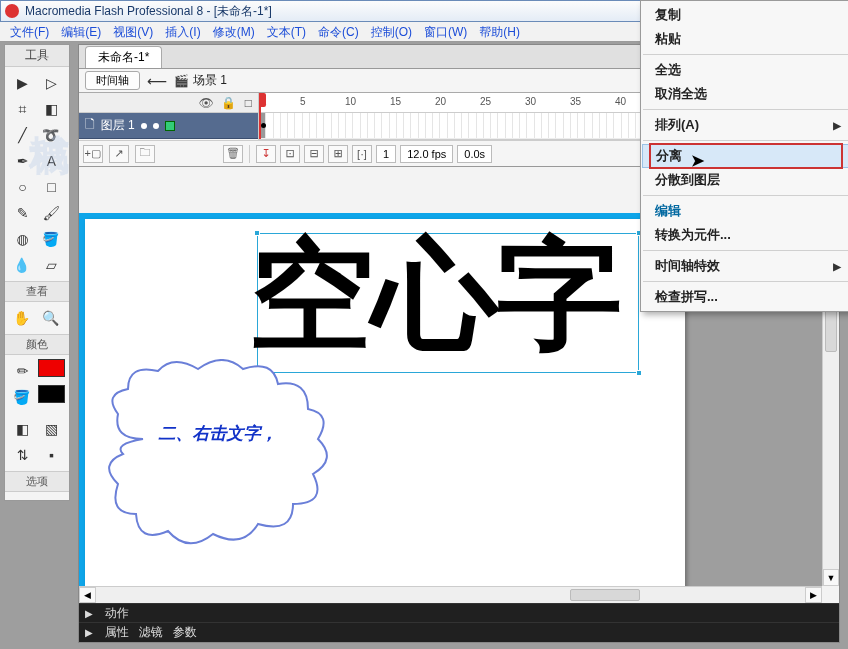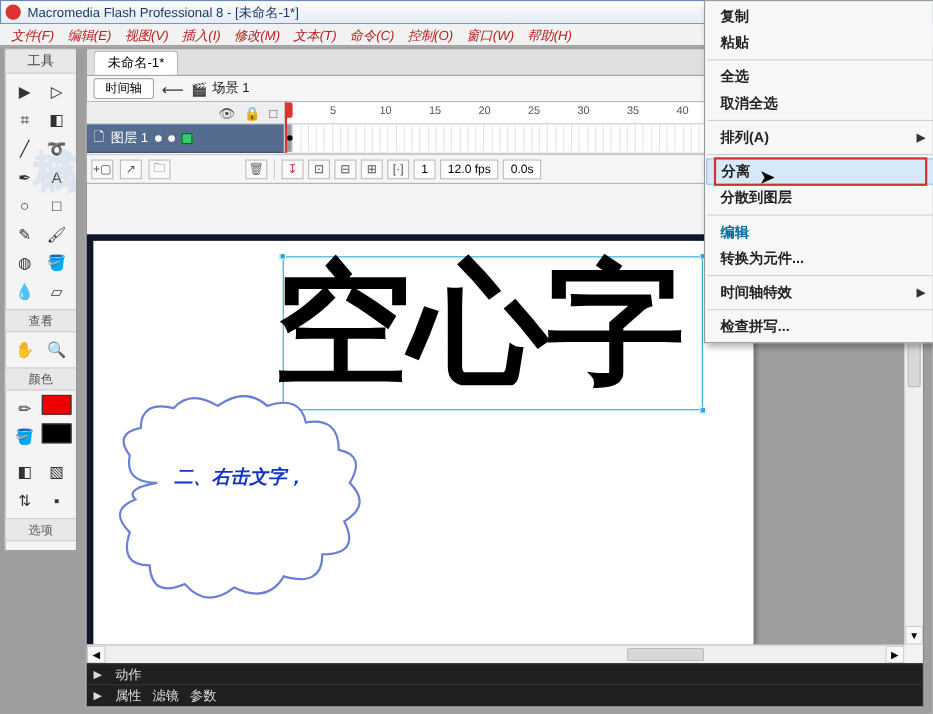--- a/index.html
+++ b/index.html
@@ -5,21 +5,21 @@
   * { box-sizing: border-box; margin: 0; padding: 0; font-family: "Microsoft YaHei", SimSun, sans-serif; }
   body { width: 848px; height: 649px; background: #fff; overflow: hidden; position: relative; font-size: 12px; }
   .titlebar { height: 22px; background: linear-gradient(#fcfcfc,#e4ecf6); display: flex; align-items: center; padding: 0 4px; border: 1px solid #6a8bb8; }
   .app-icon { width: 14px; height: 14px; background: #d33; border-radius: 50%; margin-right: 6px; }
   .titlebar span.title-text { color: #1a3a6a; font-size: 12px; }
   .titlebar .spacer { flex: 1; }
   .win-btns { display: flex; gap: 2px; position: absolute; right: 4px; top: 2px; z-index: 50; }
   .win-btn { width: 28px; height: 18px; border: 1px solid #7a9bca; background: linear-gradient(#f5faff,#dbeaf8); display:flex;align-items:center;justify-content:center;font-size:11px;color:#344; }
   .win-btn.close { background: linear-gradient(#f7a0a0,#e85050); border-color:#c03030; color:#fff; font-weight:bold; }
   .menubar { height: 20px; background: #f2f2f2; border-bottom: 1px solid #9b9b9b; display: flex; padding-left: 4px; }
-  .menubar .menu-item { padding: 0 6px; line-height: 20px; color: #b91c1c; cursor: default; font-style: italic; }
+  .menubar .menu-item { padding: 0 6px; line-height: 20px; color: #1d4ed8; cursor: default; }
   .workspace { position: absolute; top: 42px; left: 0; right: 0; bottom: 0; background: #9e9e9e; }
   
   .toolbox { position: absolute; left: 4px; top: 2px; width: 66px; background: #f4f4f4; border: 1px solid #999; padding-bottom: 8px; }
   .toolbox .head { text-align: center; padding: 2px 0; color: #444; background: #e8e8e8; border-bottom:1px solid #ccc; }
   .toolbox .grid { display: grid; grid-template-columns: 1fr 1fr; gap: 2px; padding: 4px; }
   .t-cell { height: 24px; border: 1px solid transparent; display:flex;align-items:center;justify-content:center; color:#333; font-size:14px; cursor:pointer; }
   .section-head { text-align: center; padding: 2px 0; color:#555; background:#e8e8e8; border-top:1px solid #ccc; border-bottom:1px solid #ccc; font-size:11px; }
   .swatch-row { display:grid;grid-template-columns:1fr 1fr;gap:2px;padding:4px; }
   .swatch { height:18px; border:1px solid #333; display:flex;align-items:center;}
   .swatch.black { background:#000; }
@@ -54,21 +54,21 @@
   .playhead { position:absolute; top:0; bottom:0; left:0px; width:10px; border-left:2px solid #d33; pointer-events:none;}
   .playhead::before { content:""; position:absolute; top:0; left:-5px; width:10px;height:14px;background:#d33;border-radius:2px;}
   .tl-footer { height:26px; display:flex; align-items:center; border-top:1px solid #ccc; background:#f5f5f5; padding:0 4px; gap:4px;}
   .tl-footer .spacer{flex:0 0 auto;width:160px;display:flex;gap:6px;align-items:center;}
   .tl-footer .mini { width:20px;height:18px;border:1px solid #bbb;background:#fafafa;display:flex;align-items:center;justify-content:center;font-size:11px;color:#555;}
   .tl-footer .trash{color:#666;}
   .tl-footer .sep{width:1px;height:18px;background:#ccc;margin:0 2px;}
   .tl-footer .status { border:1px solid #bbb; background:#fff; padding:0 6px; height:18px; line-height:16px; font-size:11px;}
   .tl-footer .scroll-end { margin-left:auto; display:flex;gap:2px;}
   
-  .canvas-wrap { position:absolute; left:0; right:17px; top:168px; bottom:56px; background:#0f172a; overflow:hidden;}
+  .canvas-wrap { position:absolute; left:0; right:17px; top:168px; bottom:56px; background:#0ea5e9; overflow:hidden;}
   .canvas-inner { position:absolute; left:6px; top:6px; right:0; bottom:0; background:#9e9e9e; }
   .stage { position:absolute; left:0; top:0; width:600px; height:430px; background:#fff; box-shadow:2px 2px 4px rgba(0,0,0,0.3);}
   .sel-box { position:absolute; left:172px; top:14px; width:382px; height:140px; border:1px solid #2aa7d8;}
   .sel-box .h { position:absolute;width:6px;height:6px;background:#2aa7d8;border:1px solid #fff;}
   .sel-box .h.tl{left:-4px;top:-4px}.sel-box .h.tr{right:-4px;top:-4px}.sel-box .h.bl{left:-4px;bottom:-4px}.sel-box .h.br{right:-4px;bottom:-4px}
   .big-text { font-size:120px; font-weight:900; color:#000; line-height:1; letter-spacing:-2px; white-space:nowrap; transform:scaleX(1.05); }
   .cloud { position:absolute; left:18px; top:140px; width:230px; height:190px; }
   .cloud svg { width:100%; height:100%; }
   .cloud .ct { position:absolute; left:0; right:0; top:60px; text-align:center; color:#1233c8; font-size:17px; font-weight:600; line-height:1.8; font-style:italic;}
   .v-scroll { position:absolute; right:0; top:168px; bottom:56px; width:17px; background:#efefef; border-left:1px solid #ccc; display:flex;flex-direction:column;}

